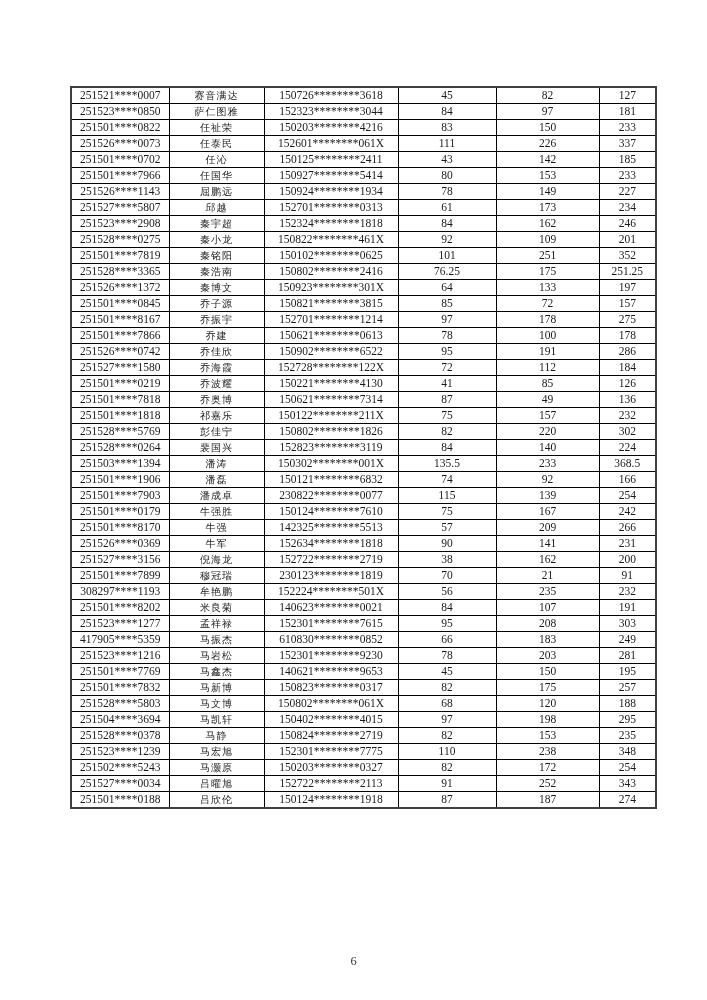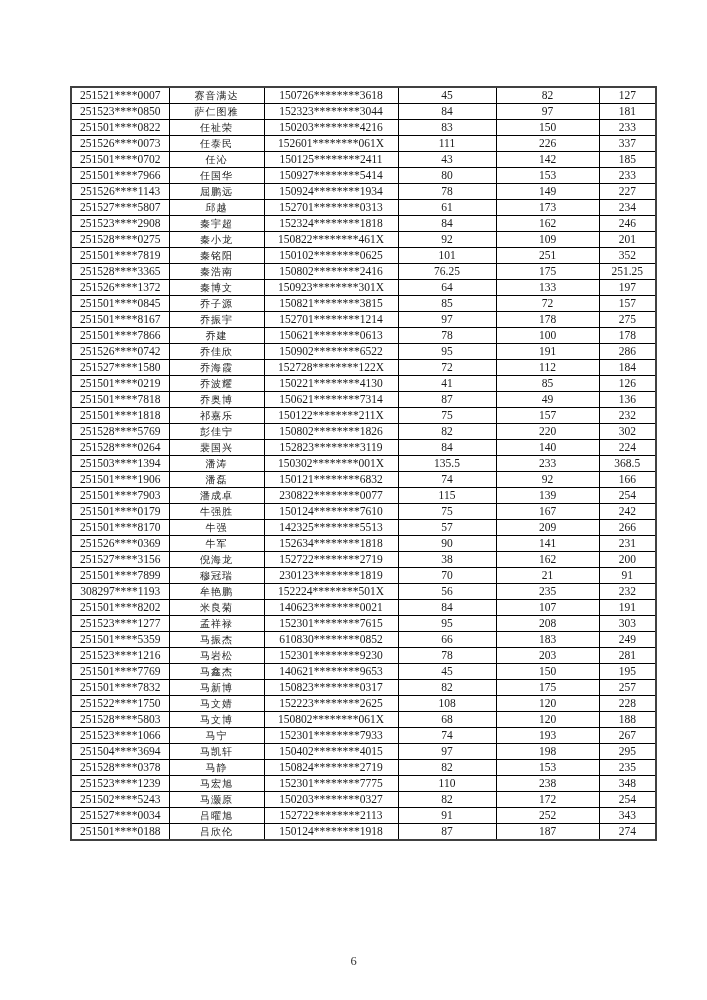--- a/index.html
+++ b/index.html
@@ -332,21 +332,21 @@
         </tr>
         <tr>
           <td class="registration-no-cell">251523****1277</td>
           <td class="name-cell">孟祥禄</td>
           <td class="id-number-cell">152301********7615</td>
           <td class="score1-cell">95</td>
           <td class="score2-cell">208</td>
           <td class="total-score-cell">303</td>
         </tr>
         <tr>
-          <td class="registration-no-cell">251501****5359</td>
+          <td class="registration-no-cell">417905****5359</td>
           <td class="name-cell">马振杰</td>
           <td class="id-number-cell">610830********0852</td>
           <td class="score1-cell">66</td>
           <td class="score2-cell">183</td>
           <td class="total-score-cell">249</td>
         </tr>
         <tr>
           <td class="registration-no-cell">251523****1216</td>
           <td class="name-cell">马岩松</td>
           <td class="id-number-cell">152301********9230</td>
@@ -364,44 +364,28 @@
         </tr>
         <tr>
           <td class="registration-no-cell">251501****7832</td>
           <td class="name-cell">马新博</td>
           <td class="id-number-cell">150823********0317</td>
           <td class="score1-cell">82</td>
           <td class="score2-cell">175</td>
           <td class="total-score-cell">257</td>
         </tr>
         <tr>
-          <td class="registration-no-cell">251522****1750</td>
-          <td class="name-cell">马文婧</td>
-          <td class="id-number-cell">152223********2625</td>
-          <td class="score1-cell">108</td>
-          <td class="score2-cell">120</td>
-          <td class="total-score-cell">228</td>
-        </tr>
-        <tr>
           <td class="registration-no-cell">251528****5803</td>
           <td class="name-cell">马文博</td>
           <td class="id-number-cell">150802********061X</td>
           <td class="score1-cell">68</td>
           <td class="score2-cell">120</td>
           <td class="total-score-cell">188</td>
         </tr>
         <tr>
-          <td class="registration-no-cell">251523****1066</td>
-          <td class="name-cell">马宁</td>
-          <td class="id-number-cell">152301********7933</td>
-          <td class="score1-cell">74</td>
-          <td class="score2-cell">193</td>
-          <td class="total-score-cell">267</td>
-        </tr>
-        <tr>
           <td class="registration-no-cell">251504****3694</td>
           <td class="name-cell">马凯轩</td>
           <td class="id-number-cell">150402********4015</td>
           <td class="score1-cell">97</td>
           <td class="score2-cell">198</td>
           <td class="total-score-cell">295</td>
         </tr>
         <tr>
           <td class="registration-no-cell">251528****0378</td>
           <td class="name-cell">马静</td>

